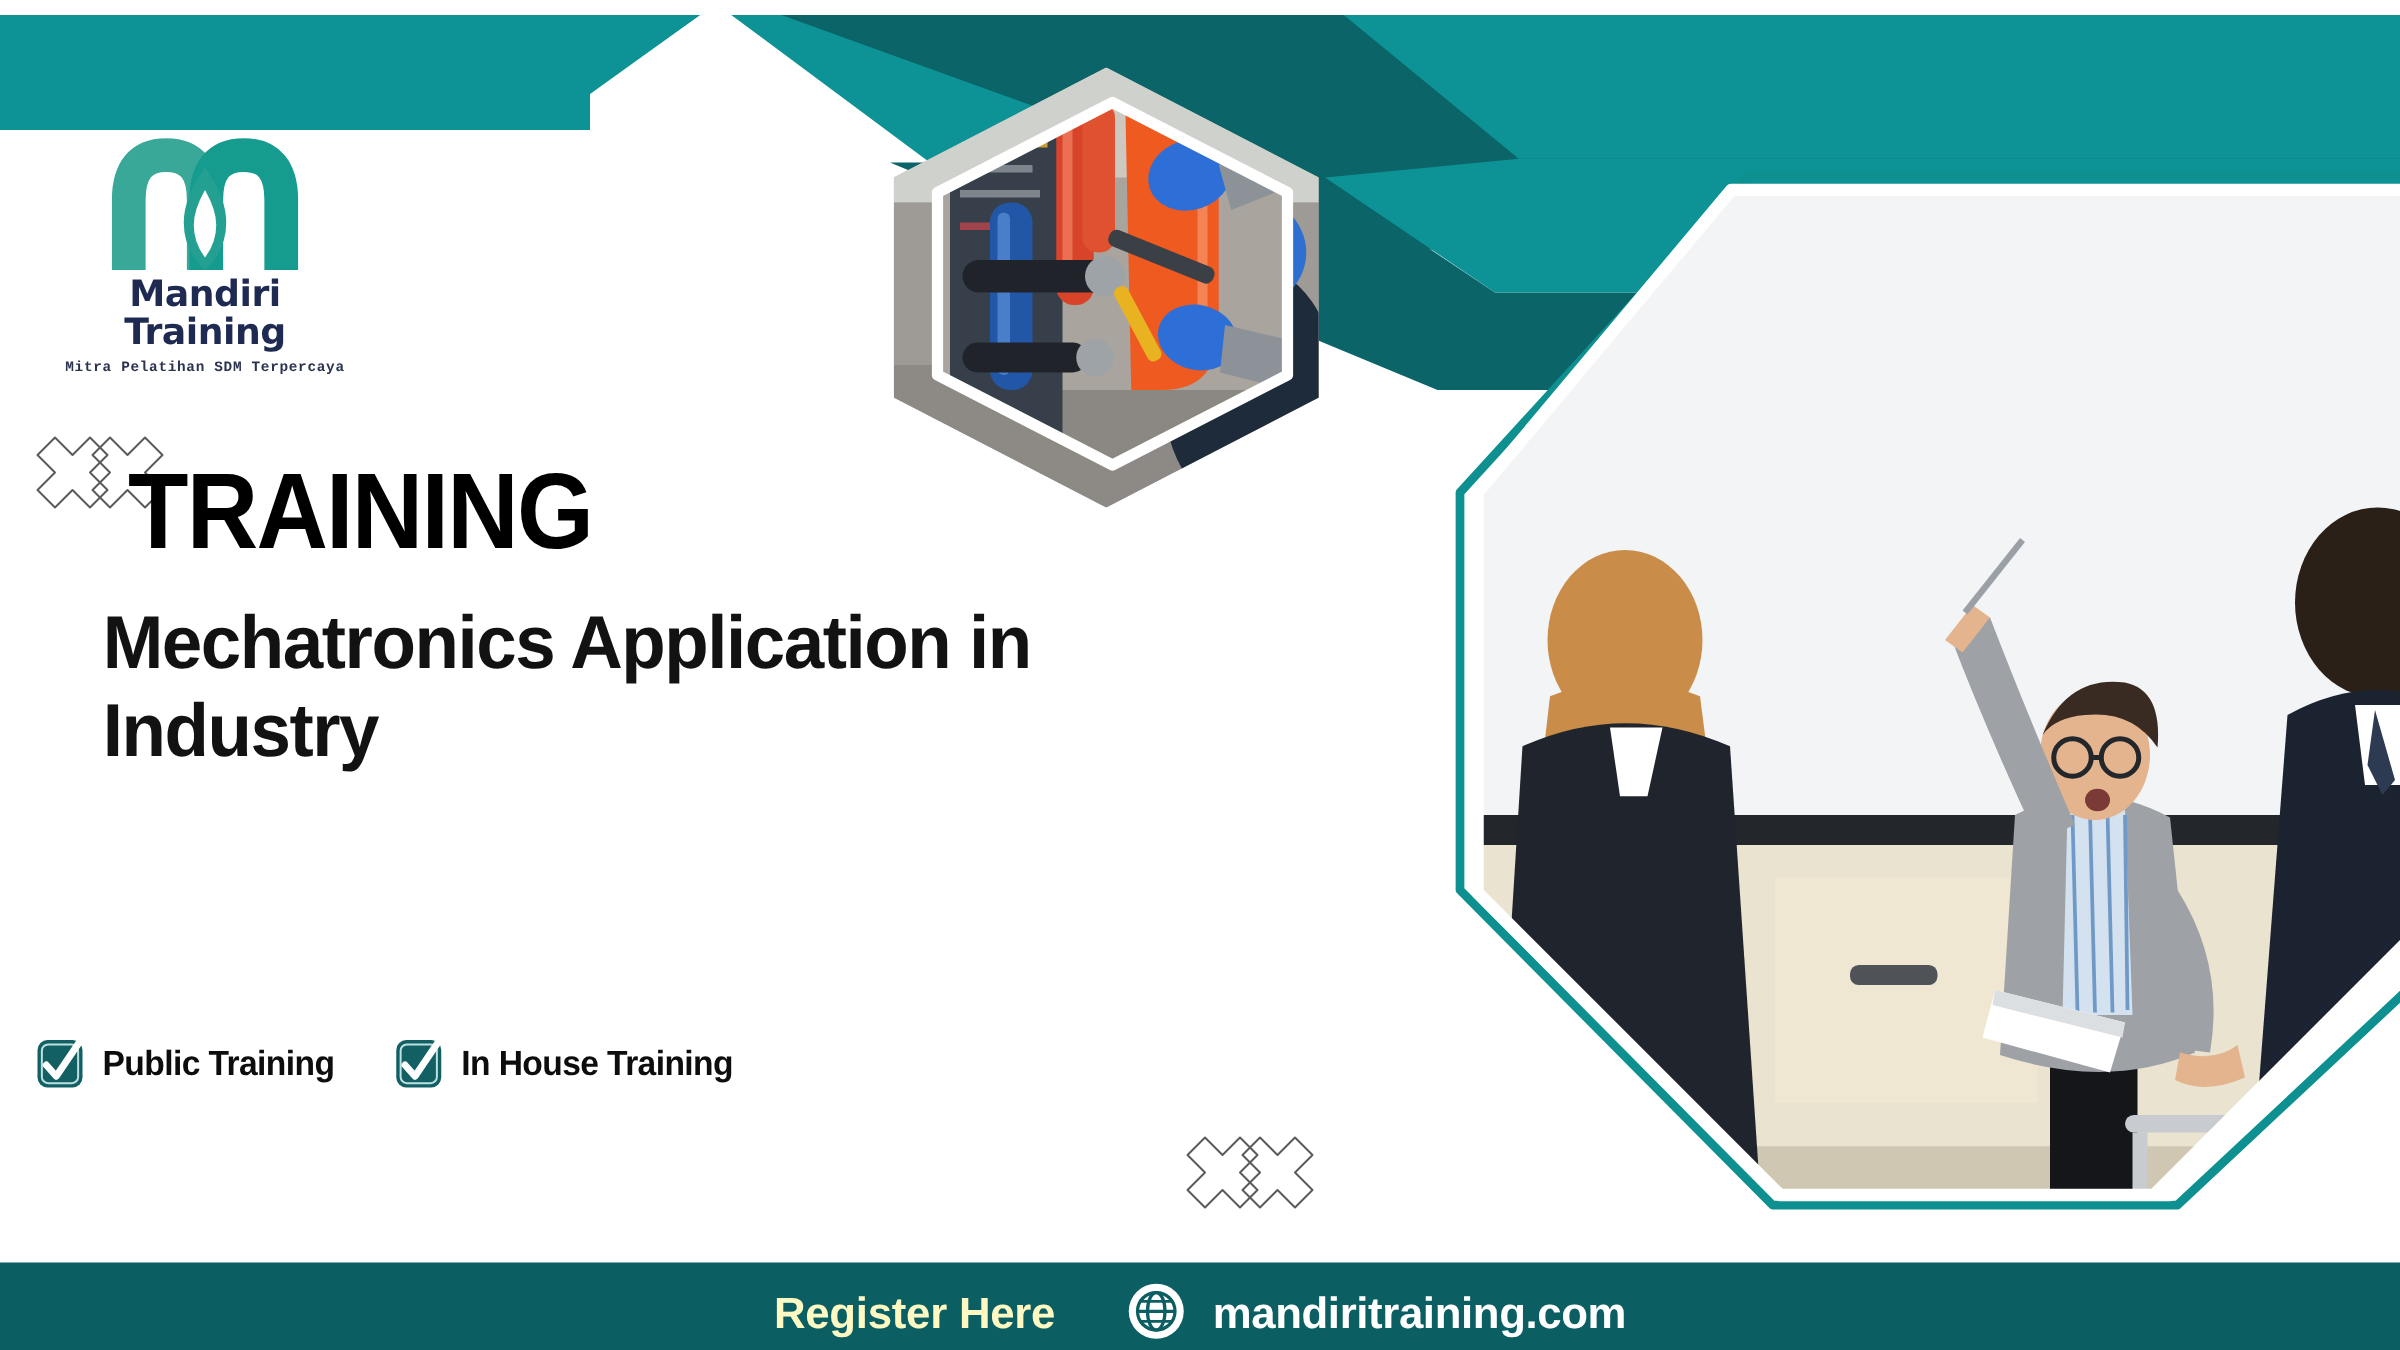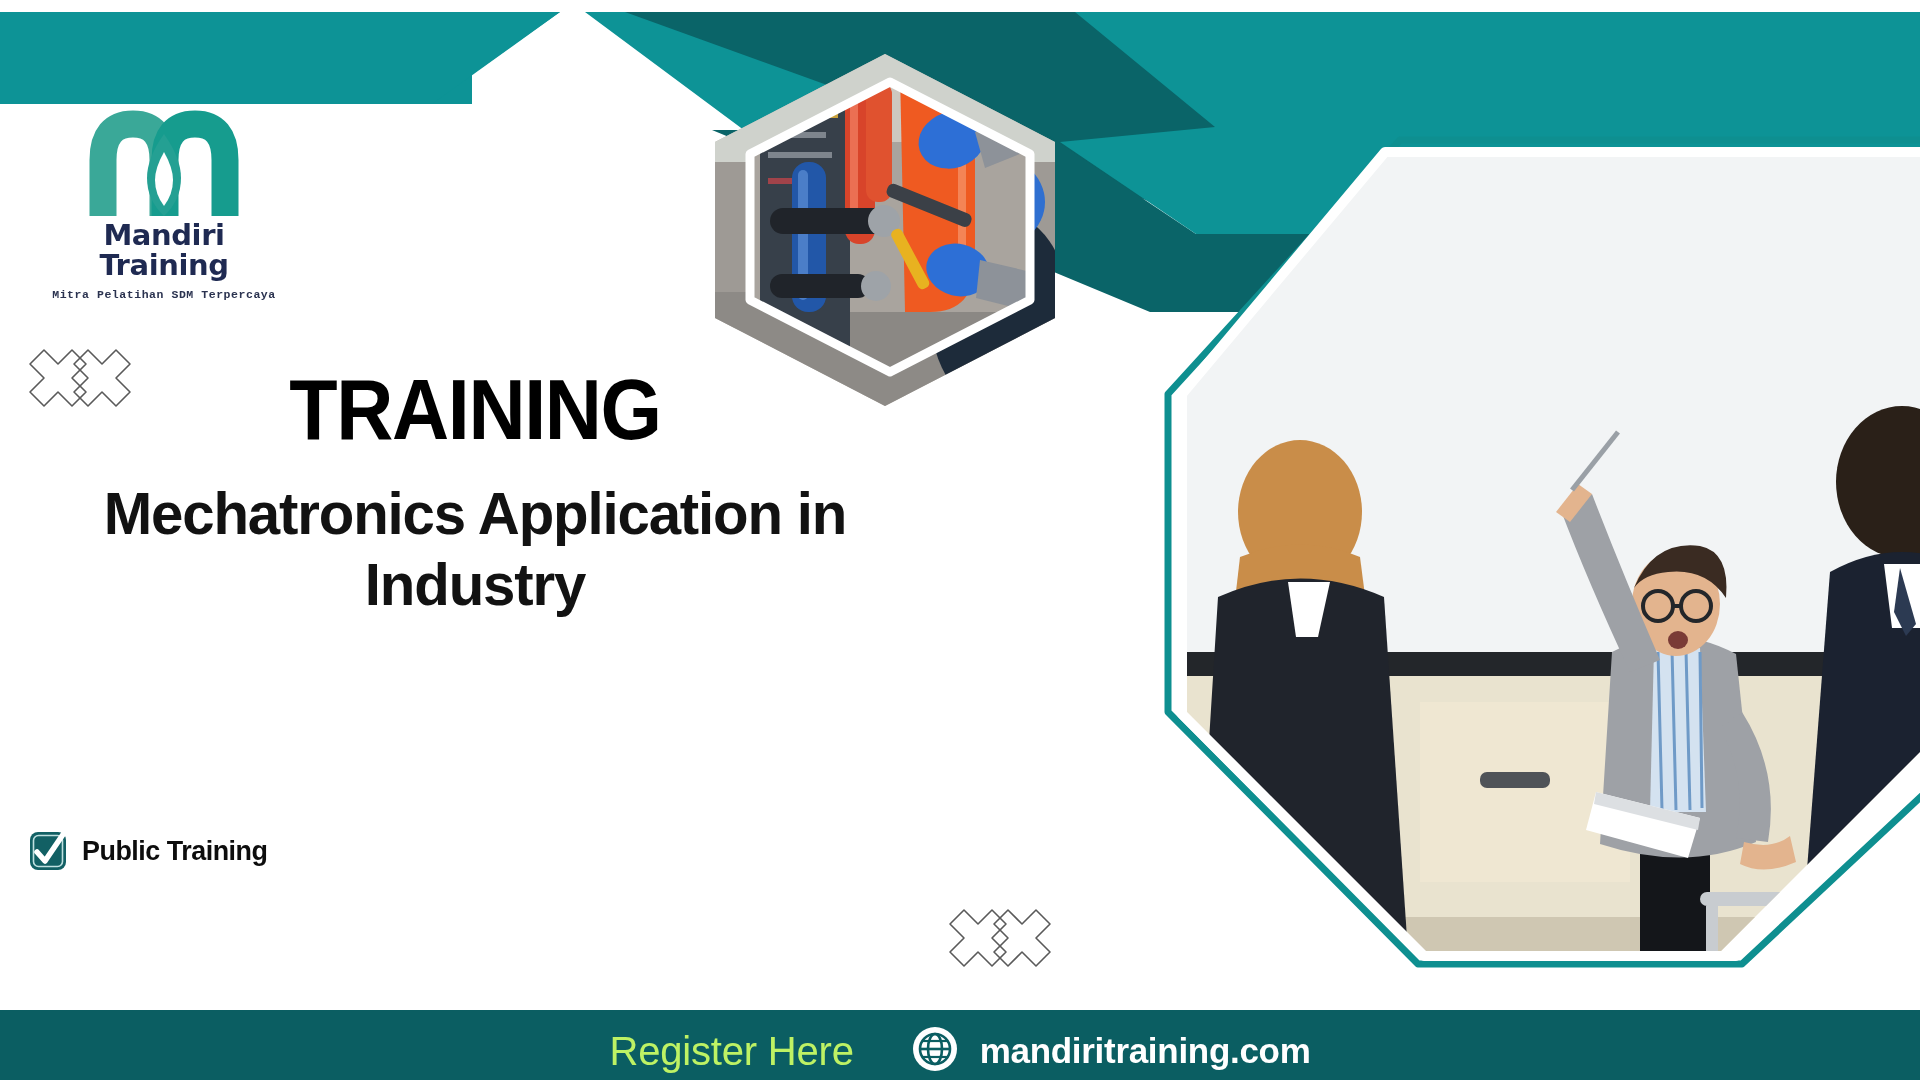--- a/index.html
+++ b/index.html
@@ -57,21 +57,20 @@
     letter-spacing: 0.55px;
     margin-top: 7px;
   }
 
   
   .headline-wrap {
     position: absolute;
     left: 70px;
     top: 355px;
     width: 810px;
-    text-align: center;
   }
   .kicker {
     font-family: "Liberation Sans Narrow", "Liberation Sans", sans-serif;
     font-weight: bold;
     font-size: 86px;
     line-height: 0.98;
     color: #000000;
     letter-spacing: -1.5px;
     transform: scaleX(0.92);
     transform-origin: center;
@@ -127,23 +126,23 @@
     width: 1920px;
     height: 82px;
     background: #0b5e62;
     display: flex;
     align-items: center;
     justify-content: center;
     gap: 58px;
   }
   .footer-cta {
     font-family: "Liberation Sans", sans-serif;
-    font-weight: normal;
-    font-size: 40px;
-    color: #bef264;
+    font-weight: bold;
+    font-size: 35px;
+    color: #fef9c3;
     letter-spacing: -0.2px;
   }
   .footer-site {
     display: flex;
     align-items: center;
     gap: 22px;
   }
   .footer-url {
     font-family: "Liberation Sans", sans-serif;
     font-weight: bold;
@@ -381,20 +380,30 @@
       <span class="check-box">
         <svg width="40" height="42" viewBox="0 0 40 42">
           <rect x="2" y="2" width="36" height="38" rx="8" fill="#126064"></rect>
           <rect x="5.5" y="5.5" width="29" height="31" rx="5" fill="none" stroke="#bfe0e0" stroke-width="1.6"></rect>
           <path d="M 9 22 L 17 31 L 36 3" fill="none" stroke="#ffffff" stroke-width="5.5" stroke-linecap="round" stroke-linejoin="round"></path>
         </svg>
       </span>
       <span class="option-label">Public Training</span>
     </div>
 
+    <div class="option-item">
+      <span class="check-box">
+        <svg width="40" height="42" viewBox="0 0 40 42">
+          <rect x="2" y="2" width="36" height="38" rx="8" fill="#126064"></rect>
+          <rect x="5.5" y="5.5" width="29" height="31" rx="5" fill="none" stroke="#bfe0e0" stroke-width="1.6"></rect>
+          <path d="M 9 22 L 17 31 L 36 3" fill="none" stroke="#ffffff" stroke-width="5.5" stroke-linecap="round" stroke-linejoin="round"></path>
+        </svg>
+      </span>
+      <span class="option-label">In House Training</span>
+    </div>
 
 
   </div>
 
   <div class="footer-bar">
     <div class="footer-cta">Register Here</div>
     <div class="footer-site">
       <span>
         <svg width="46" height="46" viewBox="0 0 46 46">
           <circle cx="23" cy="23" r="22" fill="#ffffff"></circle>

